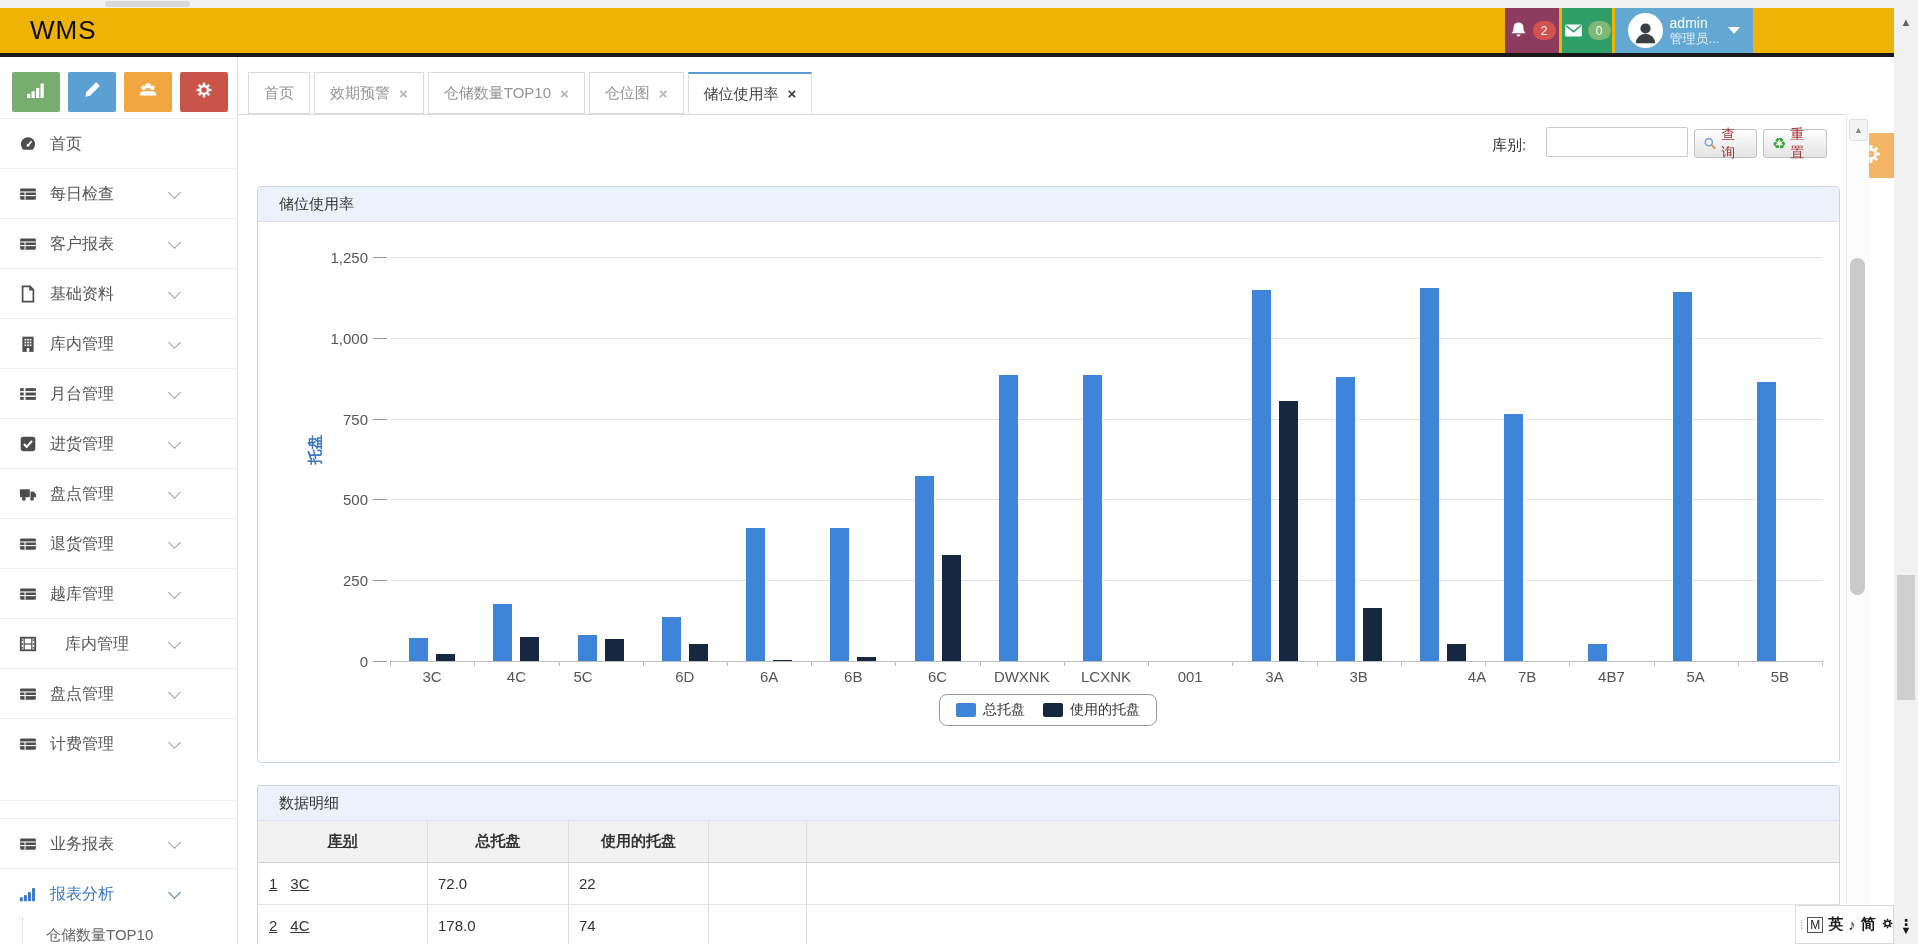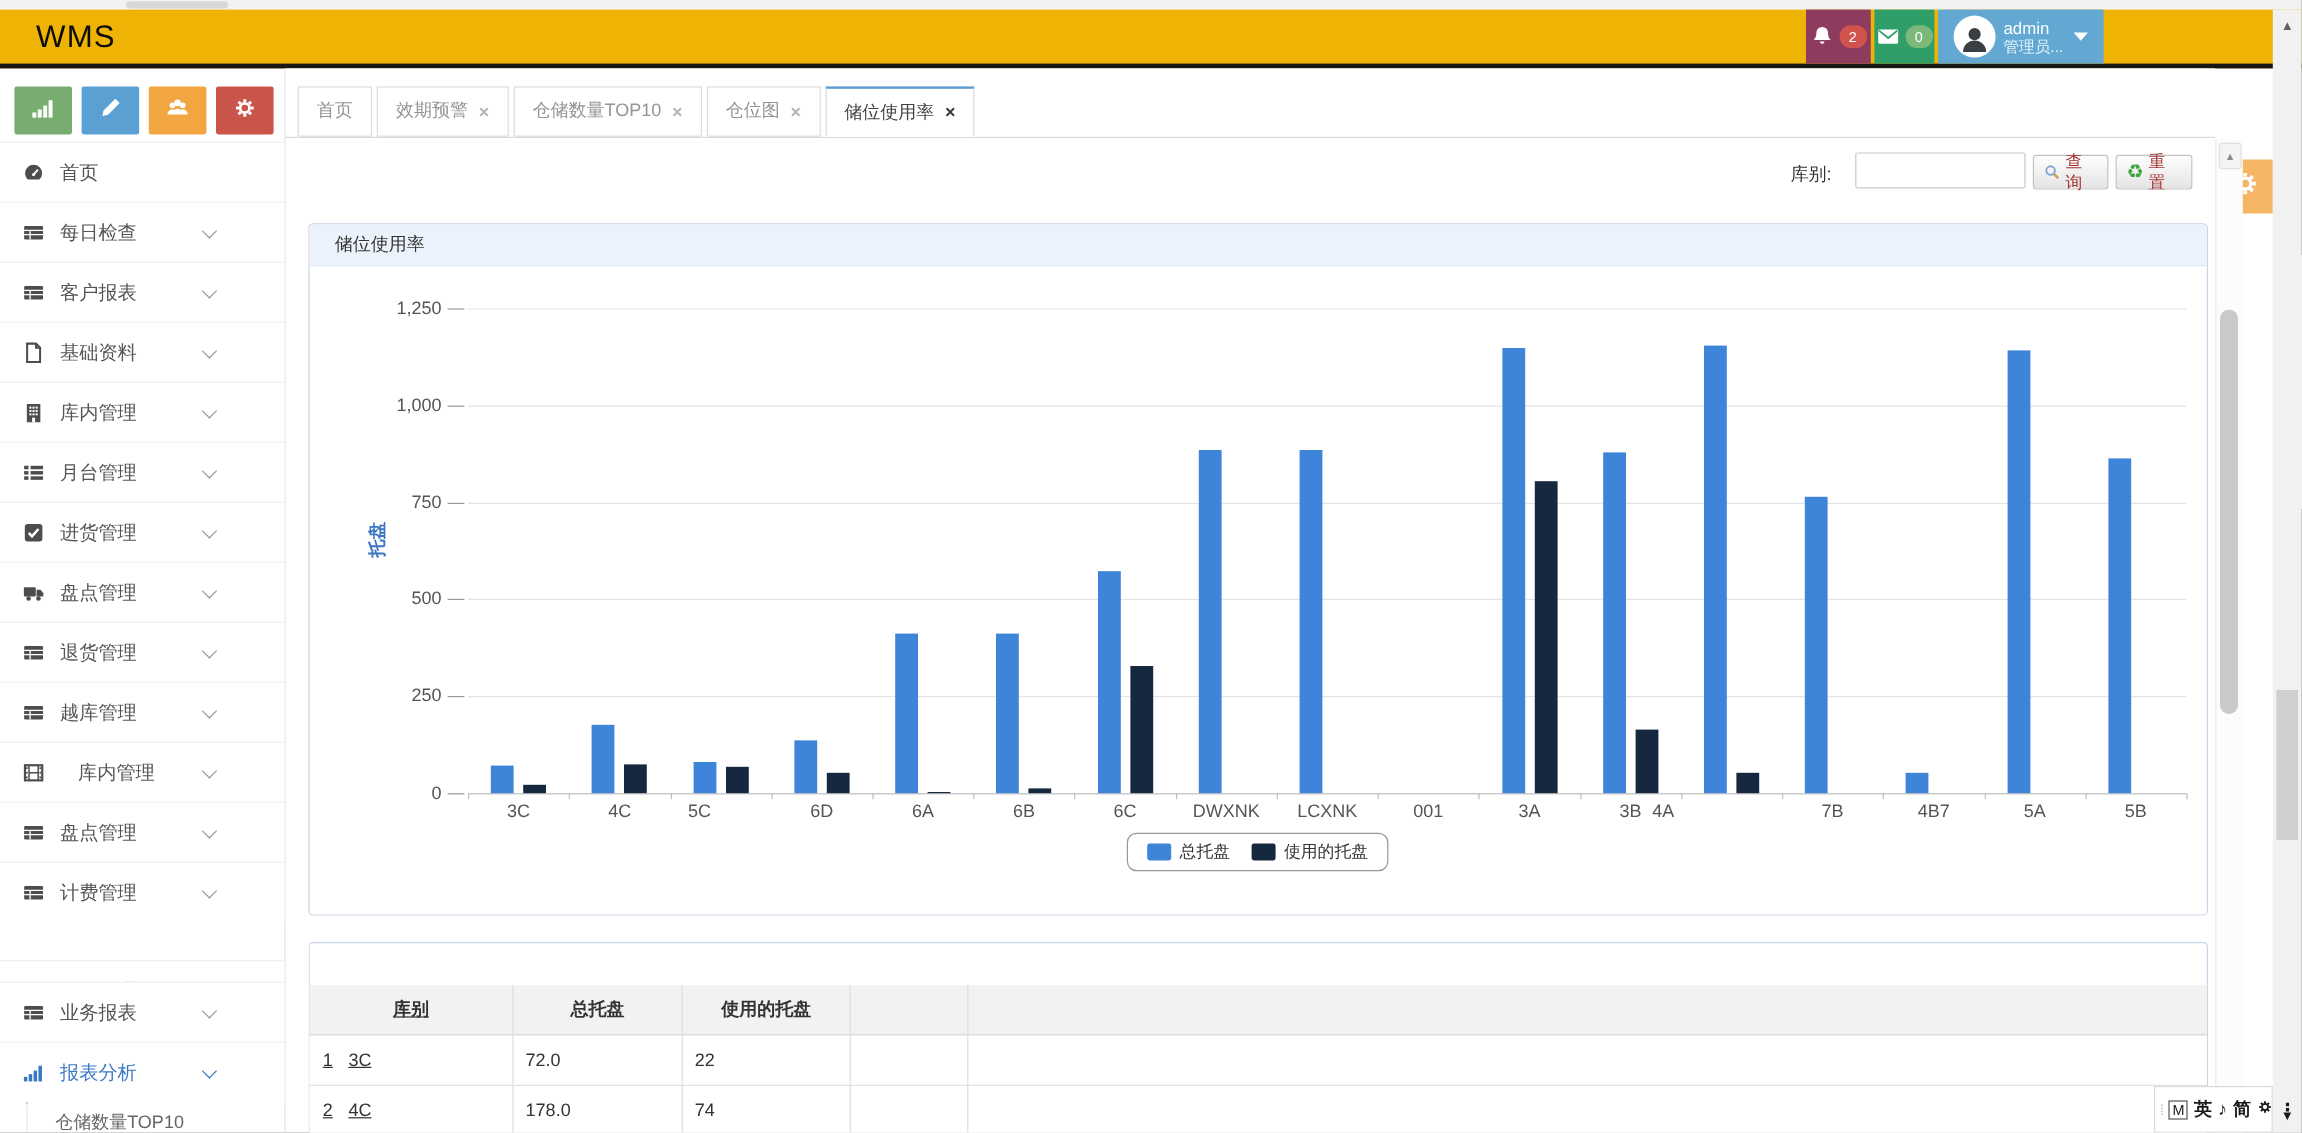--- a/index.html
+++ b/index.html
@@ -525,21 +525,21 @@
       <div class="bar" style="left:998.8px;top:374.6px;width:19px;height:286.4px;background:#3E84D9"></div>
       <div class="xlab abs" style="left:1106.0px">LCXNK</div>
       <div class="bar" style="left:1083.0px;top:374.6px;width:19px;height:286.4px;background:#3E84D9"></div>
       <div class="xlab abs" style="left:1190.2px">001</div>
       <div class="xlab abs" style="left:1274.5px">3A</div>
       <div class="bar" style="left:1251.5px;top:290.3px;width:19px;height:370.7px;background:#3E84D9"></div>
       <div class="bar" style="left:1278.5px;top:400.5px;width:19px;height:260.5px;background:#16283F"></div>
       <div class="xlab abs" style="left:1358.7px">3B</div>
       <div class="bar" style="left:1335.7px;top:376.9px;width:19px;height:284.1px;background:#3E84D9"></div>
       <div class="bar" style="left:1362.7px;top:608.3px;width:19px;height:52.7px;background:#16283F"></div>
-      <div class="xlab abs" style="left:1386px">4A</div>
+      <div class="xlab abs" style="left:1477px">4A</div>
       <div class="bar" style="left:1419.9px;top:288.4px;width:19px;height:372.6px;background:#3E84D9"></div>
       <div class="bar" style="left:1446.9px;top:644.2px;width:19px;height:16.8px;background:#16283F"></div>
       <div class="xlab abs" style="left:1527.2px">7B</div>
       <div class="bar" style="left:1504.2px;top:413.8px;width:19px;height:247.2px;background:#3E84D9"></div>
       <div class="xlab abs" style="left:1611.4px">4B7</div>
       <div class="bar" style="left:1588.4px;top:644.2px;width:19px;height:16.8px;background:#3E84D9"></div>
       <div class="xlab abs" style="left:1695.6px">5A</div>
       <div class="bar" style="left:1672.6px;top:292.2px;width:19px;height:368.8px;background:#3E84D9"></div>
       <div class="xlab abs" style="left:1779.9px">5B</div>
       <div class="bar" style="left:1756.9px;top:381.8px;width:19px;height:279.2px;background:#3E84D9"></div>
@@ -550,20 +550,21 @@
           <span>总托盘</span>
         </span>
         <span class="leg-item">
           <span class="leg-sw" style="background:#16283F"></span>
           <span>使用的托盘</span>
         </span>
       </div>
     </div>
 
   <div class="panel" id="panel-table">
+    <div class="phead">数据明细</div>
     <div id="grid">
         <div class="grow head">
   <div class="gc gc1" style="justify-content:center">库别</div>
   <div class="gc gc2">总托盘</div>
   <div class="gc gc3">使用的托盘</div>
   <div class="gc gc4"></div>
   <div class="gc gc5"></div>
         </div>
         <div class="grow">
     <div class="gc gc1">

